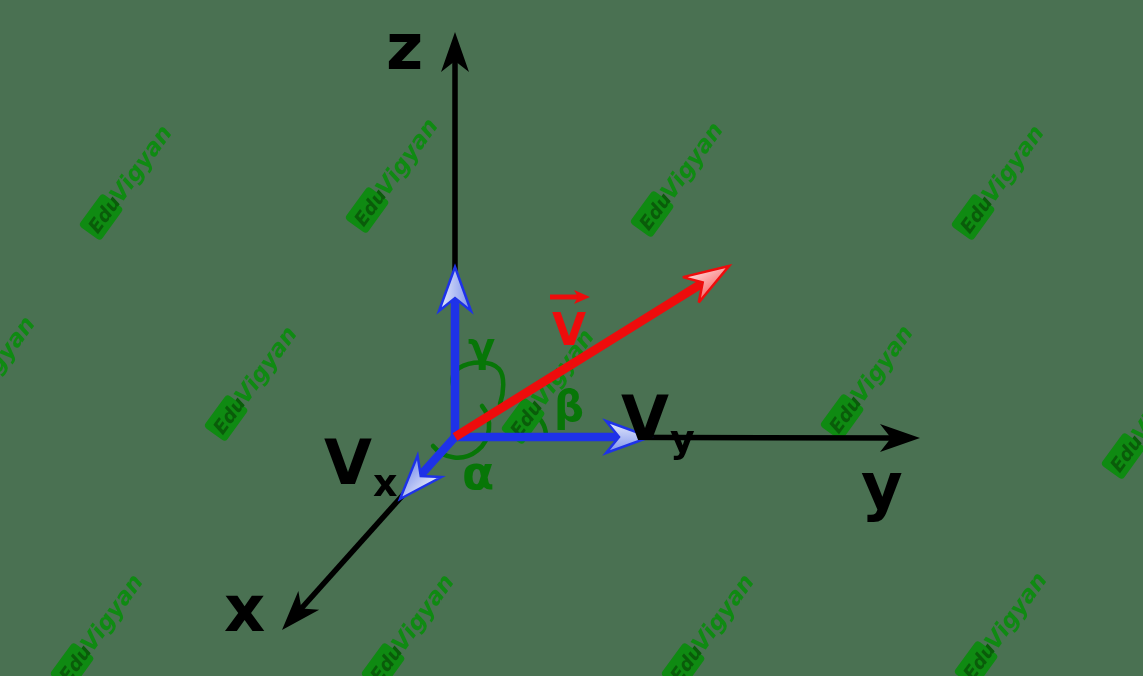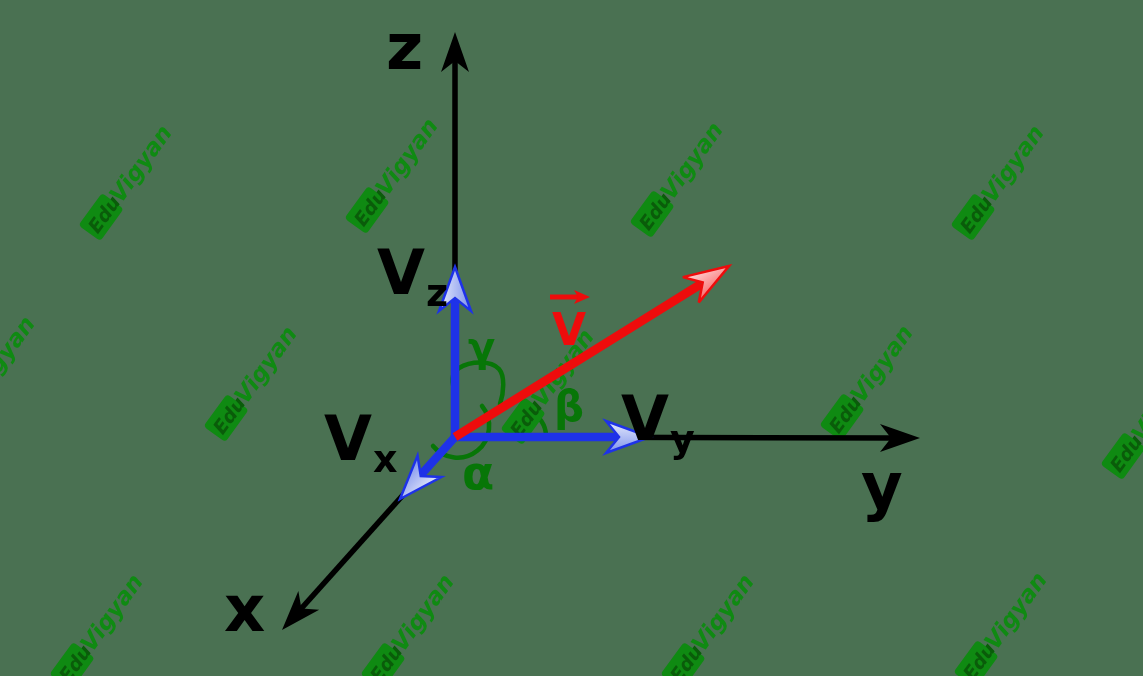--- a/index.html
+++ b/index.html
@@ -144,27 +144,24 @@
     <g>
       <line class="red-line" x1="455" y1="437" x2="701" y2="284"></line>
       <path class="head-red" d="M 0 0 L -45 -15 L -31 0 L -45 15 Z" transform="translate(729,266) rotate(-32)"></path>
     </g>
   </svg>
 
   <div class="lbl axis-lbl" id="lbl-z" style="left:386px;top:15px;">z</div>
   <div class="lbl axis-lbl" id="lbl-y" style="left:861px;top:454px;">y</div>
   <div class="lbl axis-lbl" id="lbl-x" style="left:224px;top:577px;">x</div>
 
-  <div class="lbl comp-lbl" id="lbl-vz" style="left:377px;top:242px;">
-    <span>V</span><span class="sub">z</span>
-  </div>
   <div class="lbl comp-lbl" id="lbl-vy" style="left:621px;top:370px;margin-top:18px;">
     <span>V</span><span class="sub">y</span>
   </div>
-  <div class="lbl comp-lbl" id="lbl-vx" style="left:324px;top:408px;">
+  <div class="lbl comp-lbl" id="lbl-vx" style="left:324px;top:432px;">
     <span>V</span><span class="sub">x</span>
   </div>
 
   <div class="lbl" id="lbl-v" style="left:548px;top:289px;">
     <svg width="42" height="15" viewBox="0 0 42 15">
       <line x1="2" y1="8" x2="30" y2="8" stroke="#ee0c0c" stroke-width="5"></line>
       <path d="M 42 8 L 26 1 L 30 8 L 26 15 Z" fill="#ee0c0c"></path>
     </svg>
     <div class="vtext">V</div>
   </div>

